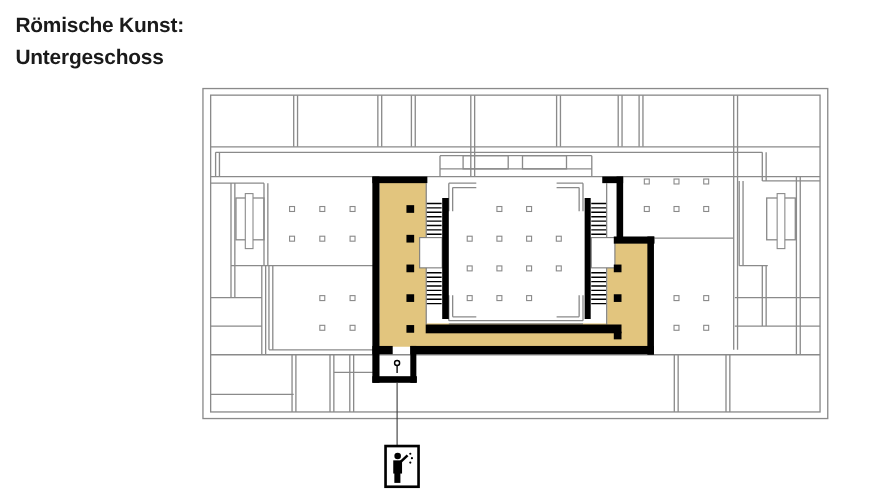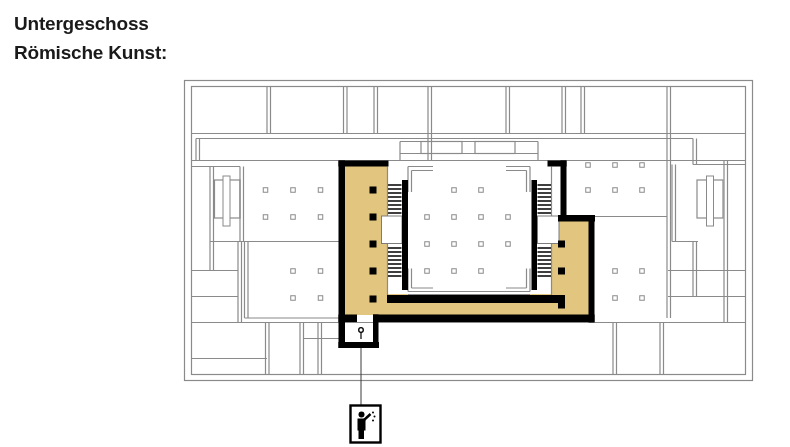--- a/index.html
+++ b/index.html
@@ -22,22 +22,22 @@
   .leader{stroke:var(--c-leader);stroke-width:1;fill:none;}
   .ppl{fill:var(--c-emphasis);}
   .pplst{stroke:var(--c-emphasis);fill:none;}
 </style>
 </head>
 <body>
 
 <div class="stage">
 
   <div class="page-title">
+    <div>Römische Kunst:</div>
     <div>Untergeschoss</div>
-    <div>Römische Kunst:</div>
   </div>
 
   <svg width="790" height="447" viewBox="0 0 790 447">
 
     <defs>
       <pattern id="pv" width="4.2" height="12" patternUnits="userSpaceOnUse">
         <path d="M2,0V12" style="stroke:var(--c-wall);stroke-width:1;fill:none;"></path>
       </pattern>
       <pattern id="ph" width="26" height="4.3" patternUnits="userSpaceOnUse">
         <path d="M0,2H26" style="stroke:var(--c-wall);stroke-width:1;fill:none;"></path>

